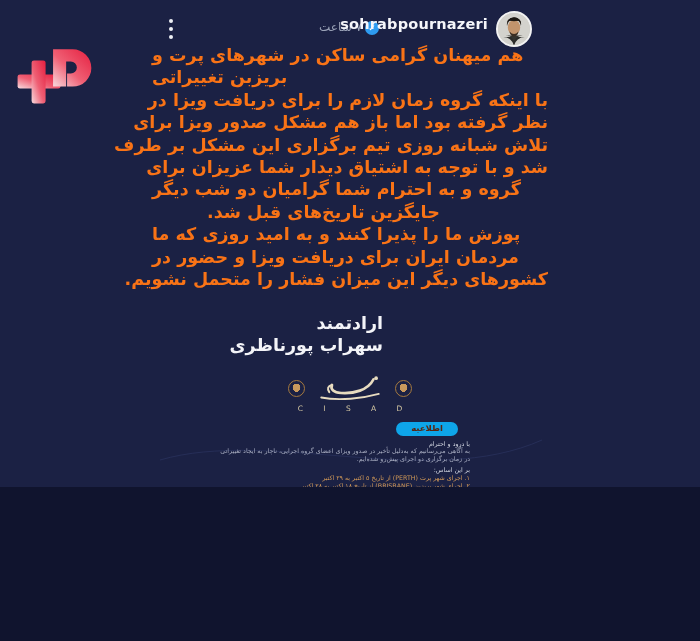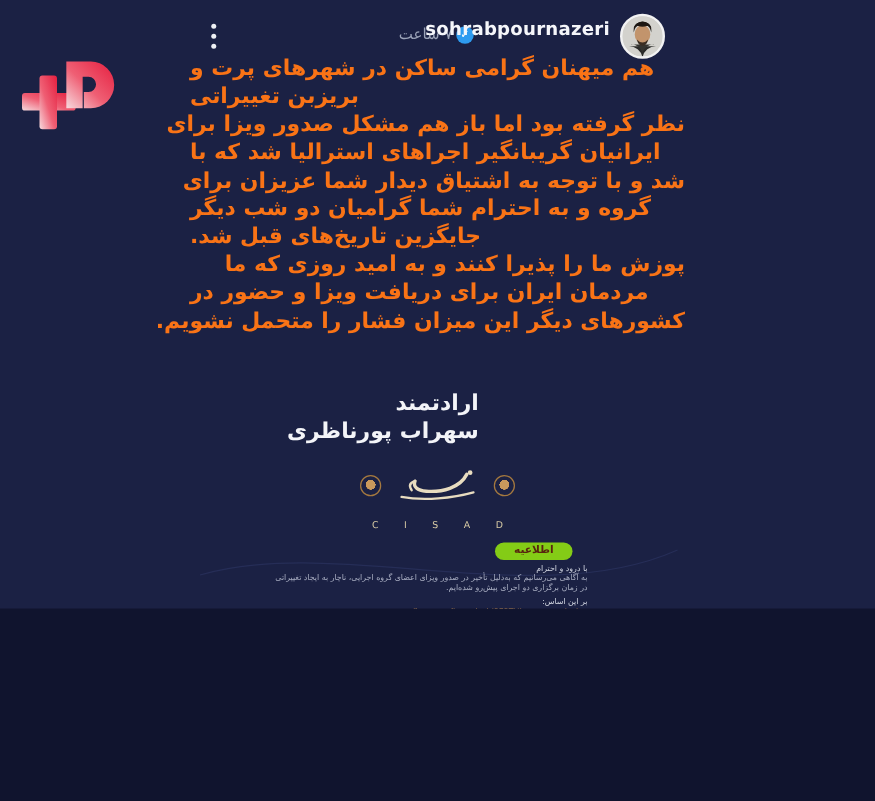--- a/index.html
+++ b/index.html
@@ -25,24 +25,24 @@
   .story .ln:nth-child(8){margin-left:55px;}
   .story .ln:nth-child(9){}
   .signature{position:absolute;right:317px;top:312px;direction:rtl;text-align:right;
              font-size:17.5px;line-height:22.4px;font-weight:bold;color:#f3f4f8;white-space:nowrap;}
   
   .poster-decor{position:absolute;left:150px;top:368px;width:400px;height:268px;pointer-events:none;}
   .poster{position:absolute;left:230px;top:373px;width:240px;direction:rtl;text-align:right;color:#a9aec2;}
   .brand-row{display:flex;flex-direction:row-reverse;align-items:center;justify-content:center;gap:7px;height:30px;}
   .medallion{width:15px;height:15px;border-radius:50%;border:1px solid #a5793f;
              background:radial-gradient(circle at 50% 45%,#c9995c 0 35%,#1b2144 36%);}
-  .lettermark{text-align:center;font-size:7.5px;color:#d6c9a4;letter-spacing:9px;margin:12px 0 0 0;
+  .lettermark{text-align:center;font-size:7.5px;color:#d6c9a4;letter-spacing:9px;margin:1px 0 0 0;
               text-indent:9px;direction:ltr;}
   .badge-row{margin:3px 12px 0 0;}
-  .badge{display:inline-block;background:#84cc16;color:#58250f;font-size:8.5px;font-weight:bold;
+  .badge{display:inline-block;background:#0ea5e9;color:#58250f;font-size:8.5px;font-weight:bold;
          padding:2px 15px 3px;border-radius:8px;line-height:1;}
   .headline{margin-top:4px;font-size:10.3px;font-weight:bold;color:#d99d58;white-space:nowrap;}
   .p-small{font-size:6.3px;line-height:7.6px;white-space:nowrap;}
   .p-light{color:#d3d7e2;}
   .p-orange{color:#d39a58;}
   .sched{font-size:6.3px;line-height:8px;color:#d39a58;white-space:nowrap;}
   .mt4{margin-top:4px;}.mt6{margin-top:6px;}.mt9{margin-top:9px;}.mt10{margin-top:10px;}
   .handle{position:absolute;left:236px;top:594px;font-size:11.5px;color:#e6e8ee;letter-spacing:.3px;cursor:pointer;}
 </style>
 </head>
@@ -79,22 +79,23 @@
       <ellipse cx="16" cy="14.5" rx="6.2" ry="7.6" fill="#c2946c"></ellipse>
       <path d="M9 13 q-1-8 7-8.6 q8 .6 7 8.6 q-1-4.5-3-5.5 q-4 1.6-8 0 q-2 1-3 5.5z" fill="#231d18"></path>
       <path d="M8.8 9 q3-4.8 7.2-4.8 q4.6 0 7.2 4.8 q-2-1.6-7.2-1.6 q-5 0-7.2 1.6z" fill="#1c1712"></path>
       <path d="M11.5 18.5 q4.5 5 9 0 q-1 5-4.5 5 q-3.5 0-4.5-5z" fill="#3a2d22"></path>
     </svg>
   </div>
 
   <div class="story">
     <div class="ln">هم میهنان گرامی ساکن در شهرهای پرت و</div>
     <div class="ln">بریزبن تغییراتی</div>
+    <div class="ln">با اینکه گروه زمان لازم را برای دریافت ویزا در</div>
     <div class="ln">نظر گرفته بود اما باز هم مشکل صدور ویزا برای</div>
-    <div class="ln">ایرانیان گریبانگیر اجراهای استرالیا شد که با</div>
+    <div class="ln">تلاش شبانه روزی تیم برگزاری این مشکل بر طرف</div>
     <div class="ln">شد و با توجه به اشتیاق دیدار شما عزیزان برای</div>
     <div class="ln">گروه و به احترام شما گرامیان دو شب دیگر</div>
     <div class="ln">جایگزین تاریخ‌های قبل شد.</div>
     <div class="ln">پوزش ما را پذیرا کنند و به امید روزی که ما</div>
     <div class="ln">مردمان ایران برای دریافت ویزا و حضور در</div>
     <div class="ln">کشورهای دیگر این میزان فشار را متحمل نشویم.</div>
   </div>
   <div class="signature">
     <div>ارادتمند</div>
     <div>سهراب پورناظری</div>

